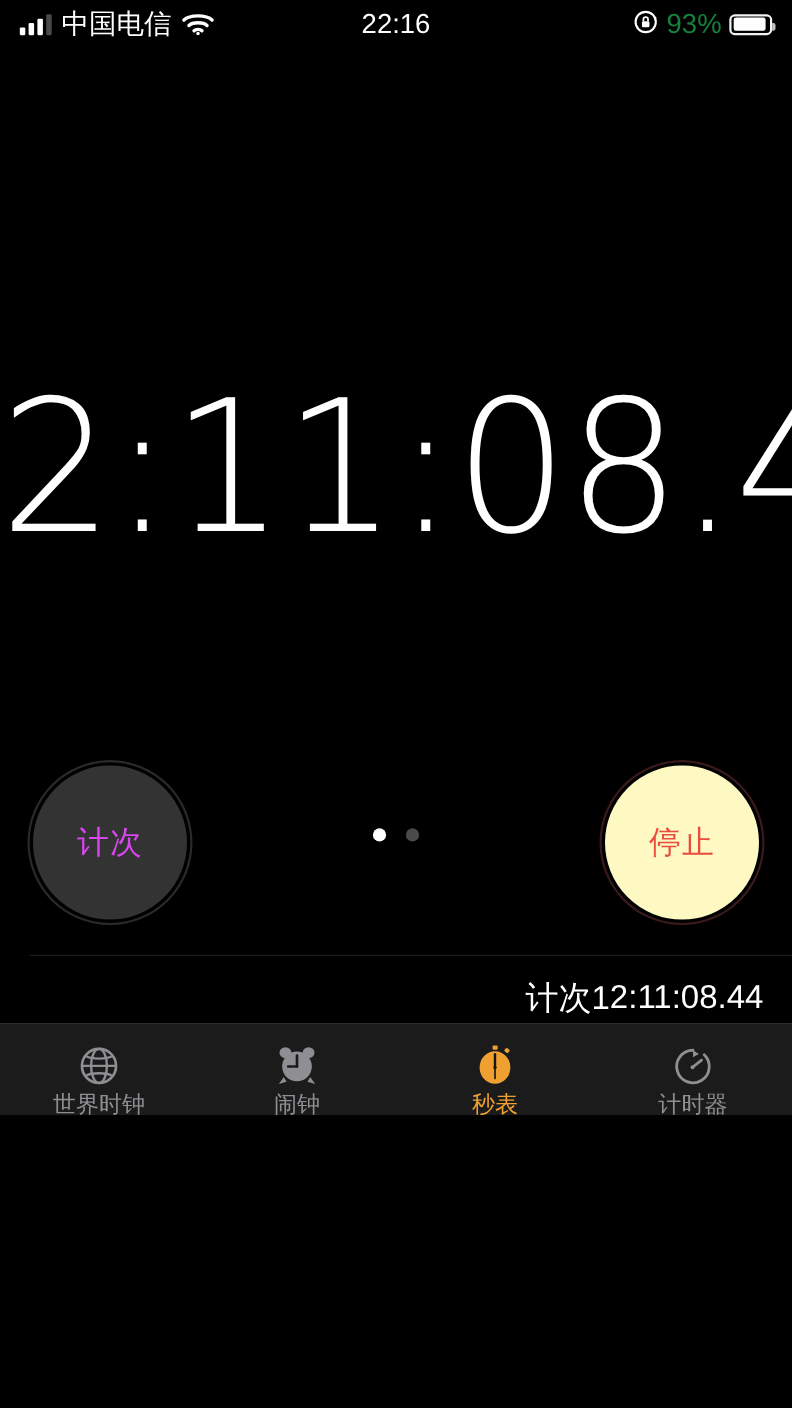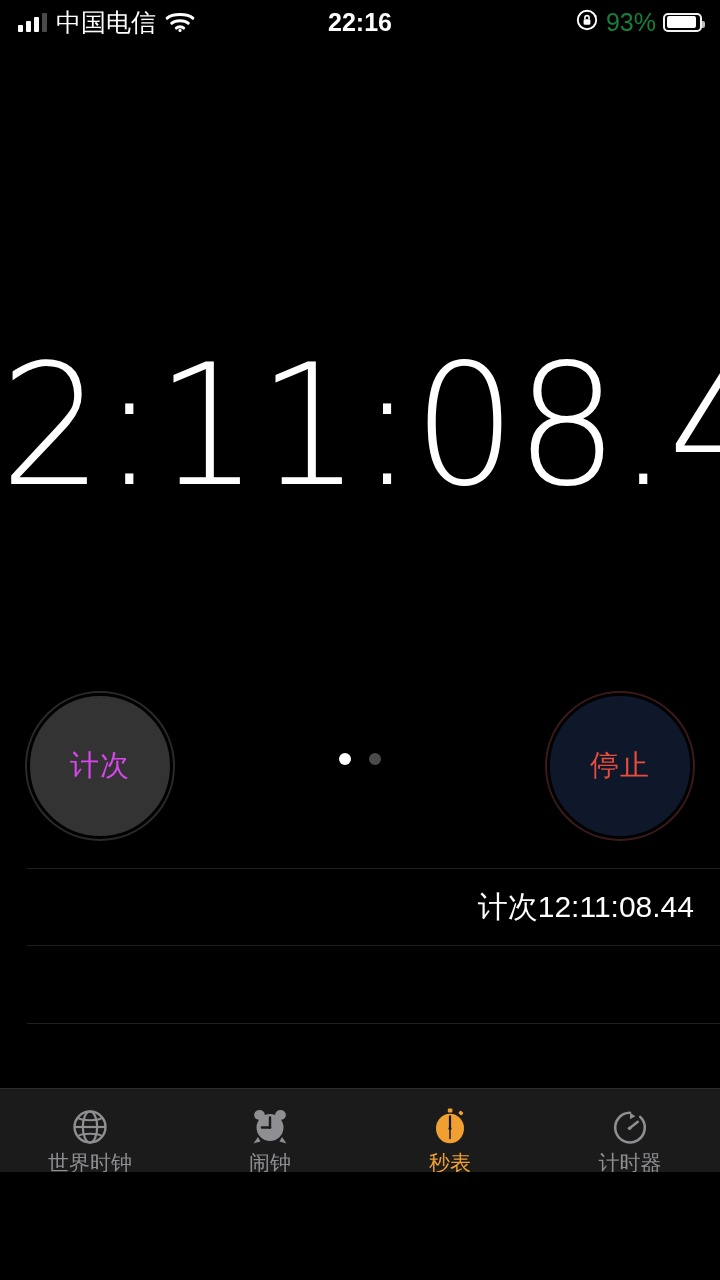--- a/index.html
+++ b/index.html
@@ -3,21 +3,21 @@
 <meta charset="utf-8">
 <style>
   html, body {
     margin: 0;
     padding: 0;
     background: #000;
   }
   #screen {
     position: relative;
     width: 720px;
-    height: 1172px;
+    height: 1014px;
     background: #000000;
     overflow: hidden;
     font-family: "Liberation Sans", "DejaVu Sans", sans-serif;
     color: #ffffff;
     -webkit-font-smoothing: antialiased;
   }
 
   
   .status-bar {
     position: absolute;
@@ -70,21 +70,21 @@
   .signal-bars i:nth-child(4) { height: 19px; background: #4a4a4a; }
   .carrier {
     font-size: 25px;
     letter-spacing: 0px;
     line-height: 1;
     color: #ffffff;
   }
   .wifi-icon { display:block; }
   .clock-time {
     font-size: 25px;
-    font-weight: 700;
+    font-weight: 400;
     letter-spacing: 0px;
     color: #ffffff;
   }
   .pct {
     font-size: 25px;
     color: #15803d;
     letter-spacing: 0px;
   }
   .battery {
     position: relative;
@@ -155,21 +155,21 @@
   }
   .lap-btn {
     left: 27px;
     background: #333333;
     border: 3px solid #000000;
     box-shadow: 0 0 0 2px #2a2a2a;
     color: #d946ef;
   }
   .stop-btn {
     right: 27px;
-    background: #0f172a;
+    background: #fef9c3;
     border: 3px solid #000000;
     box-shadow: 0 0 0 2px #3a1a1b;
     color: #eb4d3d;
   }
   .page-dots {
     position: absolute;
     left: 0; right: 0;
     top: 60px;
     display: flex;
     justify-content: center;

